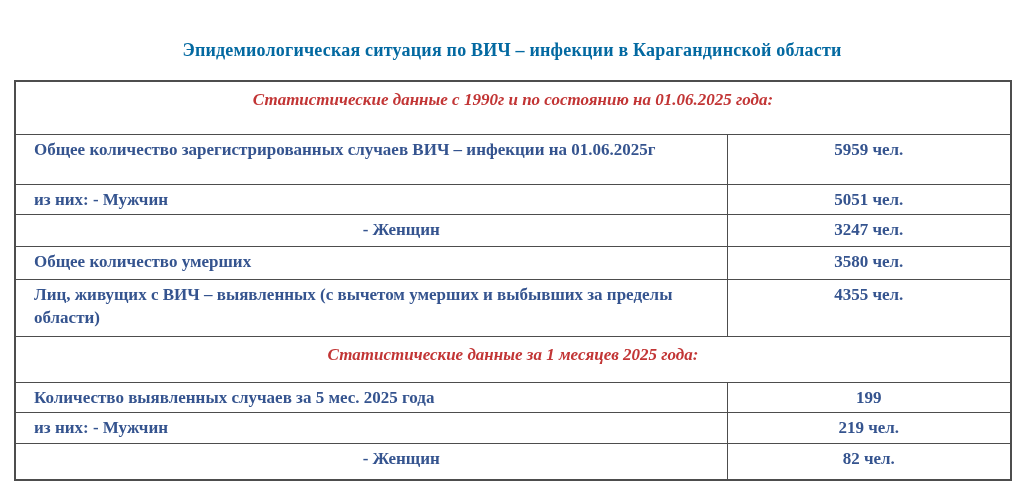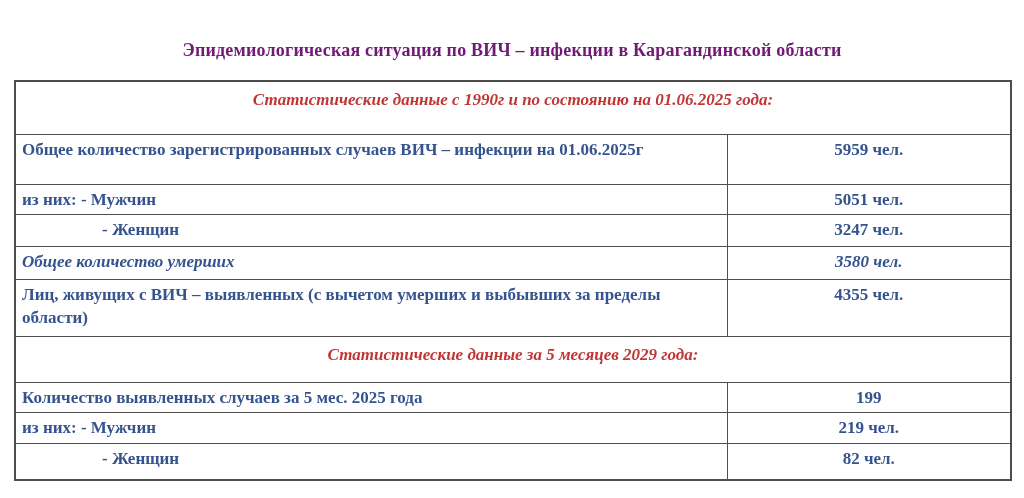--- a/index.html
+++ b/index.html
@@ -18,21 +18,21 @@
     width: 1024px;
     height: 498px;
     position: relative;
     background: #ffffff;
   }
   .doc-title {
     padding-top: 40px;
     text-align: center;
     font-size: 18px;
     font-weight: bold;
-    color: #701a75;
+    color: #0369a1;
     letter-spacing: 0.2px;
   }
   table.stats {
     position: absolute;
     left: 14px;
     top: 80px;
     width: 996px;
     border-collapse: collapse;
     table-layout: fixed;
   }
@@ -51,38 +51,39 @@
     padding: 3px 6px 3px 6px;
     overflow: hidden;
   }
   td.section-header {
     text-align: center;
     color: #C23535;
     font-style: italic;
     padding-top: 6px;
   }
   td.label-cell {
-    padding-left: 6px;
+    padding-left: 18px;
   }
   td.label-cell.indent {
-    padding-left: 86px;
+    padding-left: 66px;
+    text-align: center;
   }
   td.value-cell {
     text-align: center;
   }
   .note-italic {
   }
   col.c-label { width: 712px; }
   col.c-value { width: 284px; }
 
   tr.h-header1 { height: 53px; }
   tr.h-row2    { height: 50px; }
   tr.h-row3    { height: 30px; }
   tr.h-row4    { height: 32px; }
-  tr.h-row5    { height: 33px; font-style: italic; }
+  tr.h-row5    { height: 33px; }
   tr.h-row6    { height: 57px; }
   tr.h-header2 { height: 46px; }
   tr.h-row7    { height: 29px; margin-left: 20px; }
   tr.h-row8    { height: 31px; }
   tr.h-row9    { height: 37px; }
 </style>
 </head>
 <body>
 
 <div class="page">
@@ -121,21 +122,21 @@
     </tr>
 
     <tr class="h-row6">
       <td class="label-cell">
         <span>Лиц, живущих с ВИЧ – выявленных </span><span class="note-italic">(с вычетом умерших и  выбывших за пределы области)</span>
       </td>
       <td class="value-cell">4355 чел.</td>
     </tr>
 
     <tr class="h-header2">
-      <td class="section-header" colspan="2">Статистические данные за 5 месяцев 2029 года:</td>
+      <td class="section-header" colspan="2">Статистические данные за 1 месяцев 2025 года:</td>
     </tr>
 
     <tr class="h-row7">
       <td class="label-cell">Количество выявленных случаев за 5 мес. 2025 года</td>
       <td class="value-cell">199</td>
     </tr>
 
     <tr class="h-row8">
       <td class="label-cell">из них: - Мужчин</td>
       <td class="value-cell">219 чел.</td>

